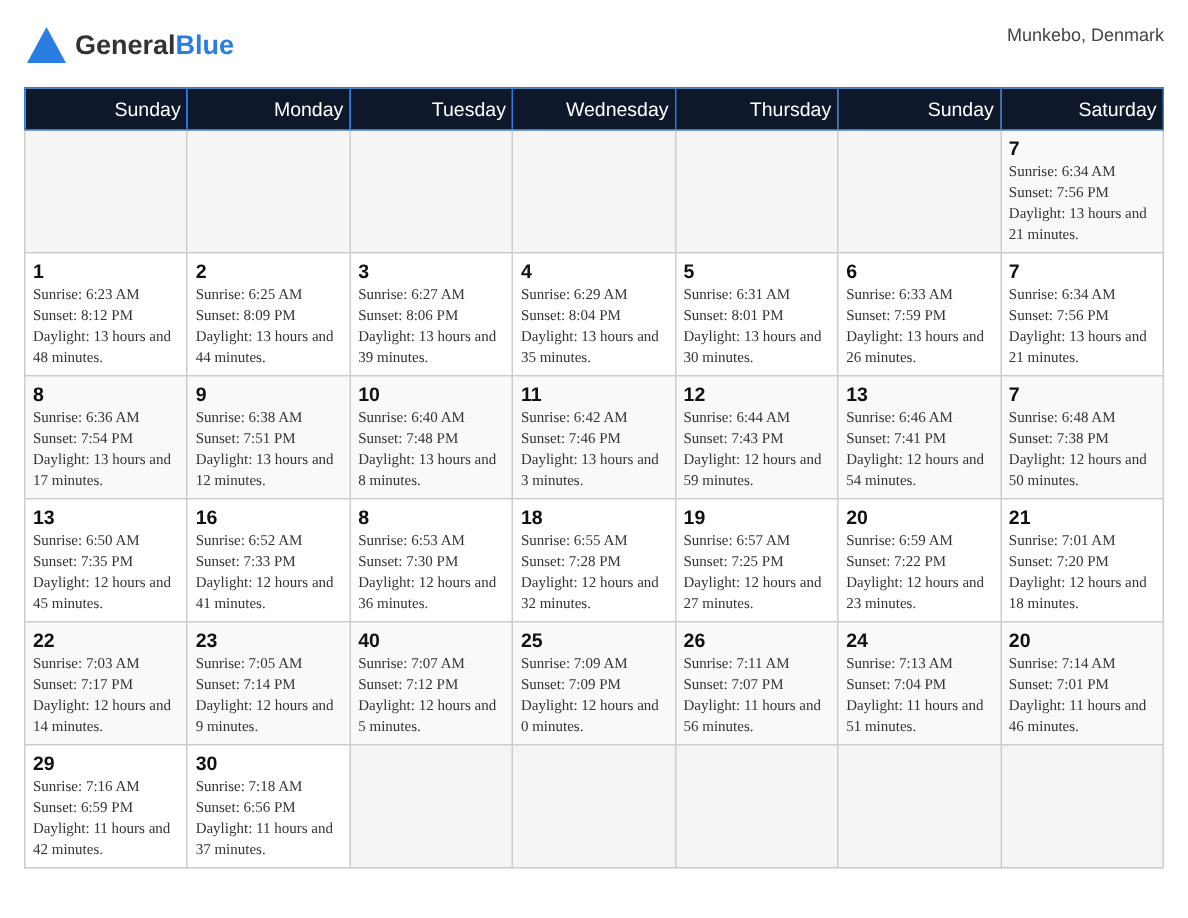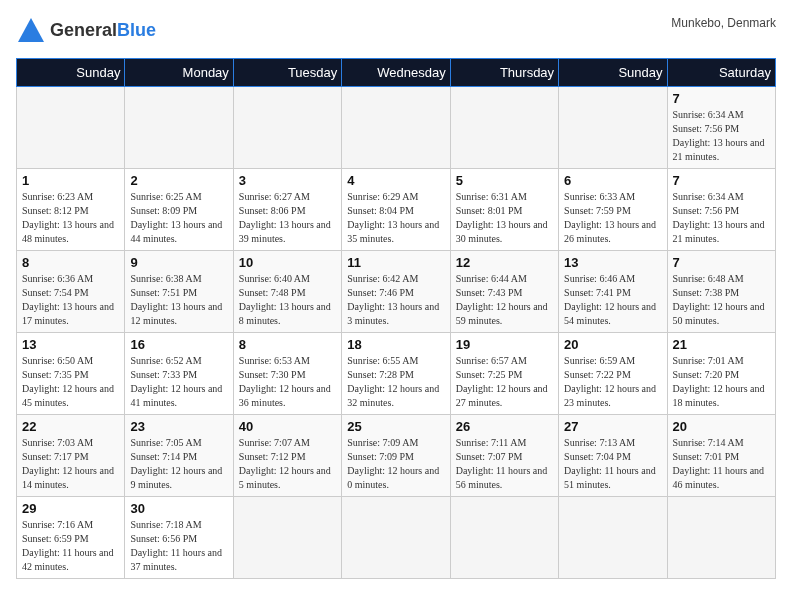--- a/index.html
+++ b/index.html
@@ -236,21 +236,21 @@
         </td>
         <td>
           <span class="day-num">25</span>
           <div class="day-info">Sunrise: 7:09 AM<br>Sunset: 7:09 PM<br>Daylight: 12 hours and 0 minutes.</div>
         </td>
         <td>
           <span class="day-num">26</span>
           <div class="day-info">Sunrise: 7:11 AM<br>Sunset: 7:07 PM<br>Daylight: 11 hours and 56 minutes.</div>
         </td>
         <td>
-          <span class="day-num">27</span>
+          <span class="day-num">24</span>
           <div class="day-info">Sunrise: 7:13 AM<br>Sunset: 7:04 PM<br>Daylight: 11 hours and 51 minutes.</div>
         </td>
         <td>
           <span class="day-num">20</span>
           <div class="day-info">Sunrise: 7:14 AM<br>Sunset: 7:01 PM<br>Daylight: 11 hours and 46 minutes.</div>
         </td>
       </tr>
       <tr>
         <td>
           <span class="day-num">29</span>

